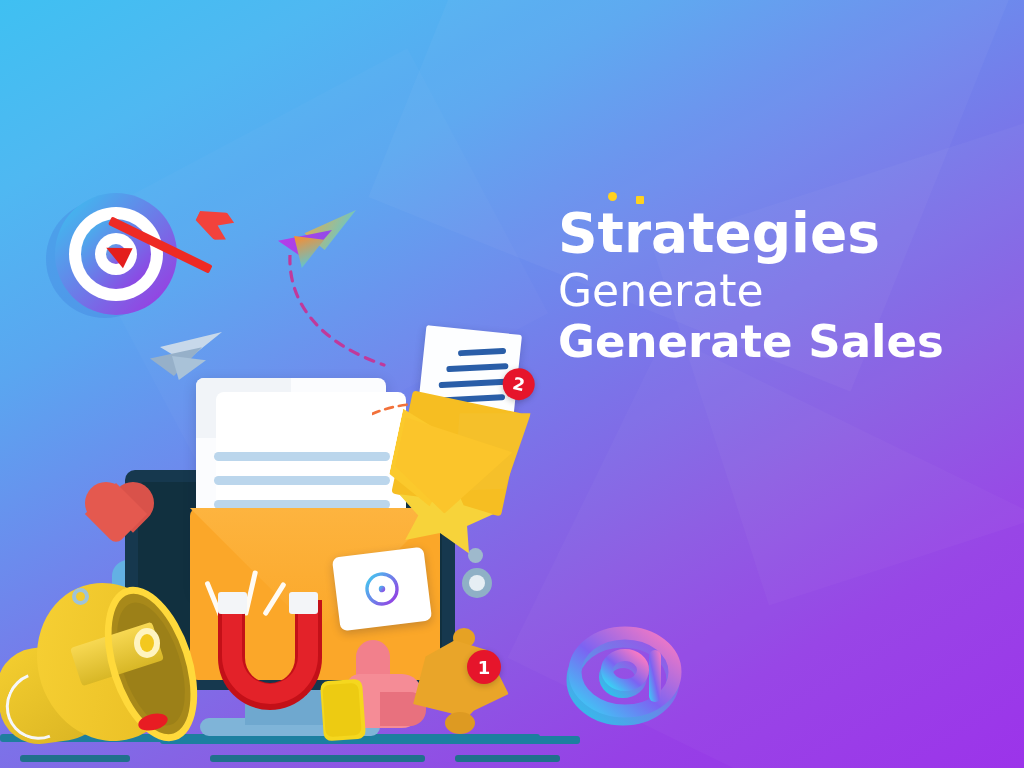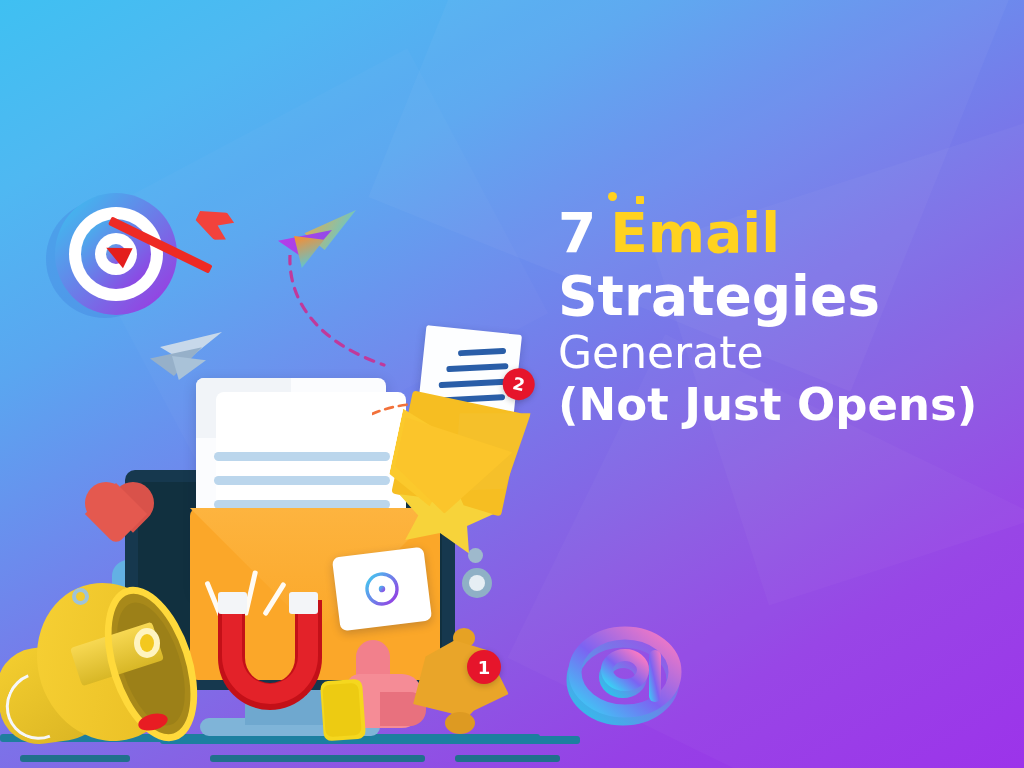--- a/index.html
+++ b/index.html
@@ -565,21 +565,18 @@
     <div class="deco deco-a"></div>
     <div class="deco deco-b"></div>
     <div class="deco deco-b-in"></div>
     <div class="deco deco-c"></div>
     <div class="deco deco-d"></div>
     <div class="deco deco-e"></div>
   </div>
 
 
   <div id="headline">
-    <div class="ln sz1">
-      <span class="hw-bold">7</span><span class="hw-bold hl-yellow" style="margin-left:14px;">Email</span>
-    </div>
     <div class="ln sz2 hw-bold">Strategies</div>
     <div class="ln sz-sm hw-light">Generate</div>
-    <div class="ln sz5 hw-bold">(Not Just Opens)</div>
+    <div class="ln sz4 hw-bold">Generate Sales</div>
   </div>
 
 </div>
 
 </body></html>

